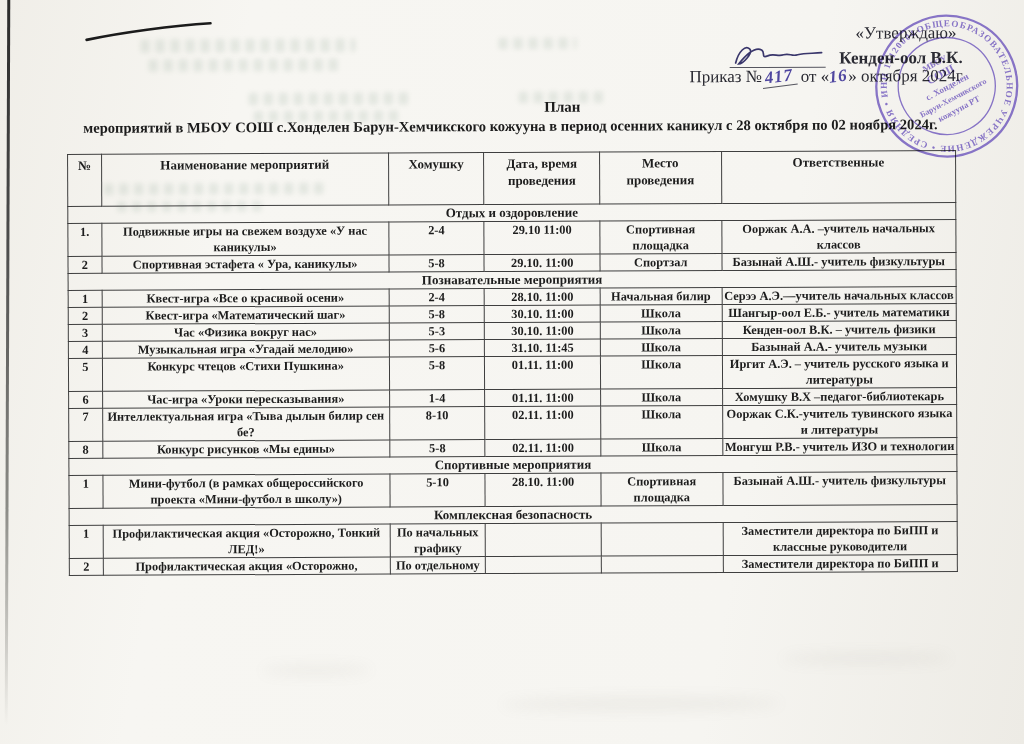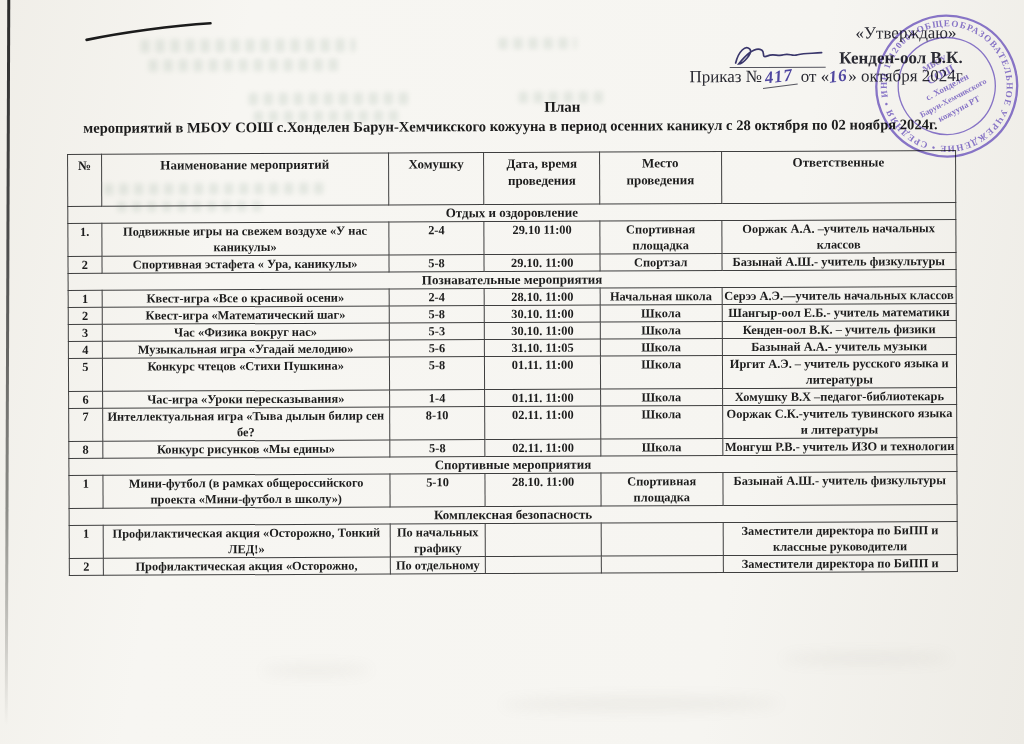--- a/index.html
+++ b/index.html
@@ -149,21 +149,21 @@
           <td>Базынай А.Ш.- учитель физкультуры</td>
         </tr>
         <tr>
           <td colspan="6" class="section">Познавательные мероприятия</td>
         </tr>
         <tr>
           <td>1</td>
           <td>Квест-игра «Все о красивой осени»</td>
           <td>2-4</td>
           <td>28.10.  11:00</td>
-          <td>Начальная школа</td>
+          <td>Начальная билир</td>
           <td>Серээ А.Э.—учитель начальных классов</td>
         </tr>
         <tr>
           <td>2</td>
           <td>Квест-игра «Математический шаг»</td>
           <td>5-8</td>
           <td>30.10.  11:00</td>
           <td>Школа</td>
           <td>Шангыр-оол Е.Б.- учитель математики</td>
         </tr>
@@ -172,21 +172,21 @@
           <td>Час «Физика вокруг нас»</td>
           <td>5-3</td>
           <td>30.10.  11:00</td>
           <td>Школа</td>
           <td>Кенден-оол В.К. – учитель физики</td>
         </tr>
         <tr>
           <td>4</td>
           <td>Музыкальная игра «Угадай мелодию»</td>
           <td>5-6</td>
-          <td>31.10.  11:05</td>
+          <td>31.10.  11:45</td>
           <td>Школа</td>
           <td>Базынай А.А.- учитель музыки</td>
         </tr>
         <tr>
           <td>5</td>
           <td>Конкурс чтецов «Стихи Пушкина»</td>
           <td>5-8</td>
           <td>01.11.  11:00</td>
           <td>Школа</td>
           <td>Иргит А.Э. – учитель русского языка и литературы</td>

